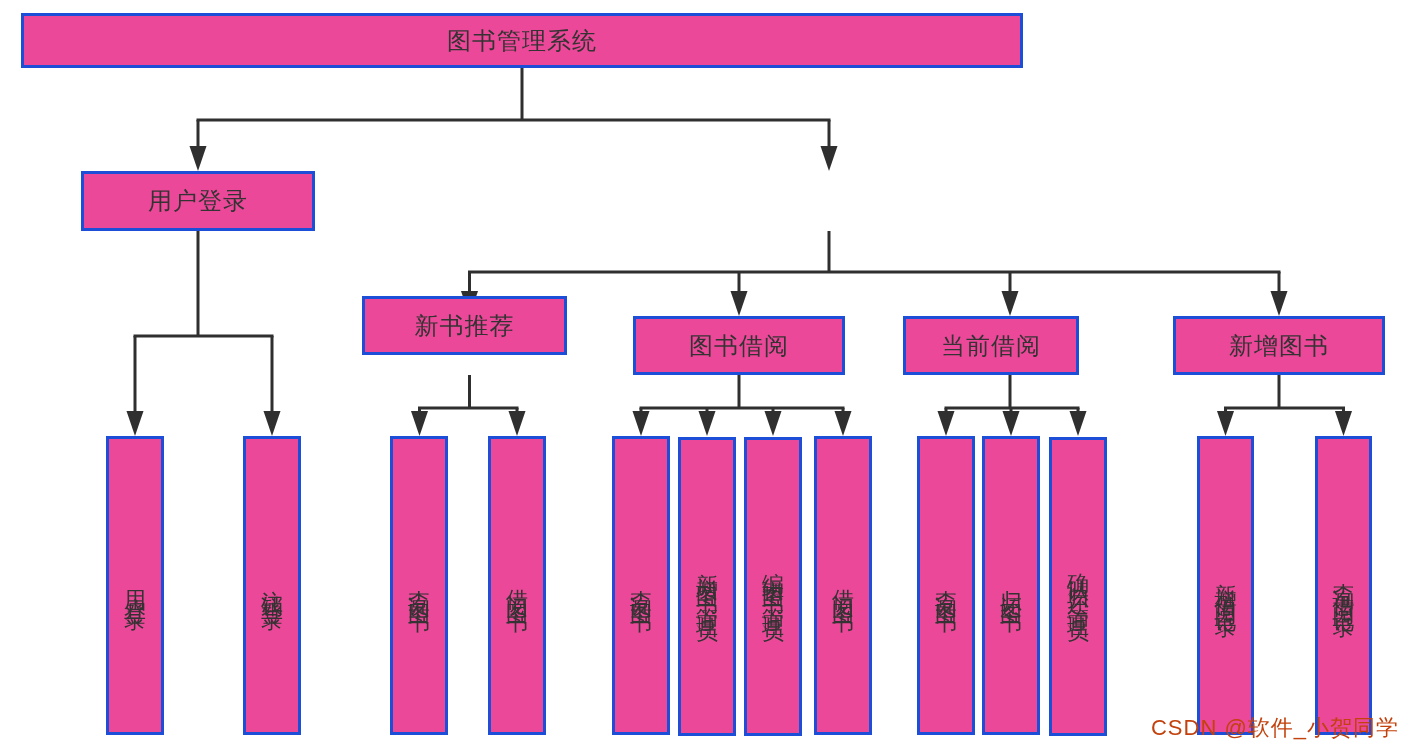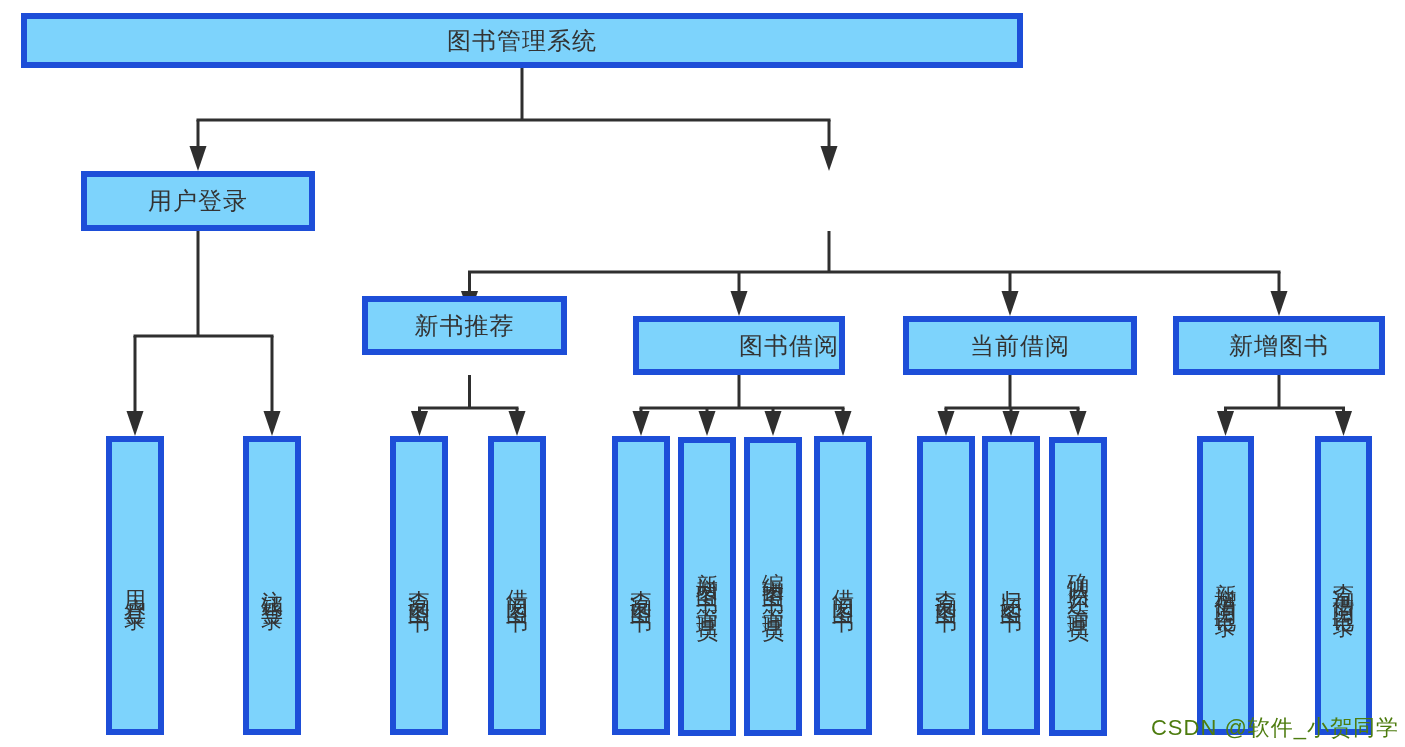--- a/index.html
+++ b/index.html
@@ -18,22 +18,22 @@
   #connectors {
     position: absolute;
     left: 0; top: 0;
     width: 1405px;
     height: 747px;
     pointer-events: none;
   }
   .node {
     position: absolute;
     box-sizing: border-box;
-    background: #7dd3fc;
-    border: 6px solid #1d4ed8;
+    background: #ec4899;
+    border: 3px solid #1d4ed8;
     color: #333333;
     display: flex;
     align-items: center;
     justify-content: center;
     text-align: center;
   }
   .h-label {
     font-size: 24px;
     letter-spacing: 1px;
     white-space: nowrap;
@@ -44,21 +44,21 @@
     font-size: 22px;
     letter-spacing: 7px;
     line-height: 1.1;
     white-space: nowrap;
   }
   .watermark {
     position: absolute;
     right: 6px;
     bottom: 4px;
     font-size: 22px;
-    color: #4d7c0f;
+    color: #c2410c;
     letter-spacing: 1px;
     white-space: nowrap;
   }
 </style>
 </head>
 <body>
 
 <div class="canvas">
 
   <svg id="connectors" viewBox="0 0 1405 747" xmlns="http://www.w3.org/2000/svg">
@@ -120,24 +120,24 @@
     <span class="h-label">图书管理系统</span>
   </div>
 
   <div class="node" style="left:81px; top:171px; width:234px; height:60px;">
     <span class="h-label">用户登录</span>
   </div>
 
   <div class="node" style="left:362px; top:296px; width:205px; height:59px;">
     <span class="h-label">新书推荐</span>
   </div>
-  <div class="node" style="left:633px; top:316px; width:212px; height:59px;justify-content:flex-end;">
+  <div class="node" style="left:633px; top:316px; width:212px; height:59px;">
     <span class="h-label">图书借阅</span>
   </div>
-  <div class="node" style="left:903px; top:316px; width:234px; height:59px;text-align:center;">
+  <div class="node" style="left:903px; top:316px; width:176px; height:59px;text-align:center;">
     <span class="h-label">当前借阅</span>
   </div>
   <div class="node" style="left:1173px; top:316px; width:212px; height:59px;">
     <span class="h-label">新增图书</span>
   </div>
 
   <div class="node leaf" style="left:106px; top:436px; width:58px; height:299px;">
     <span class="v-label">用户登录</span>
   </div>
   <div class="node leaf" style="left:243px; top:436px; width:58px; height:299px;">

